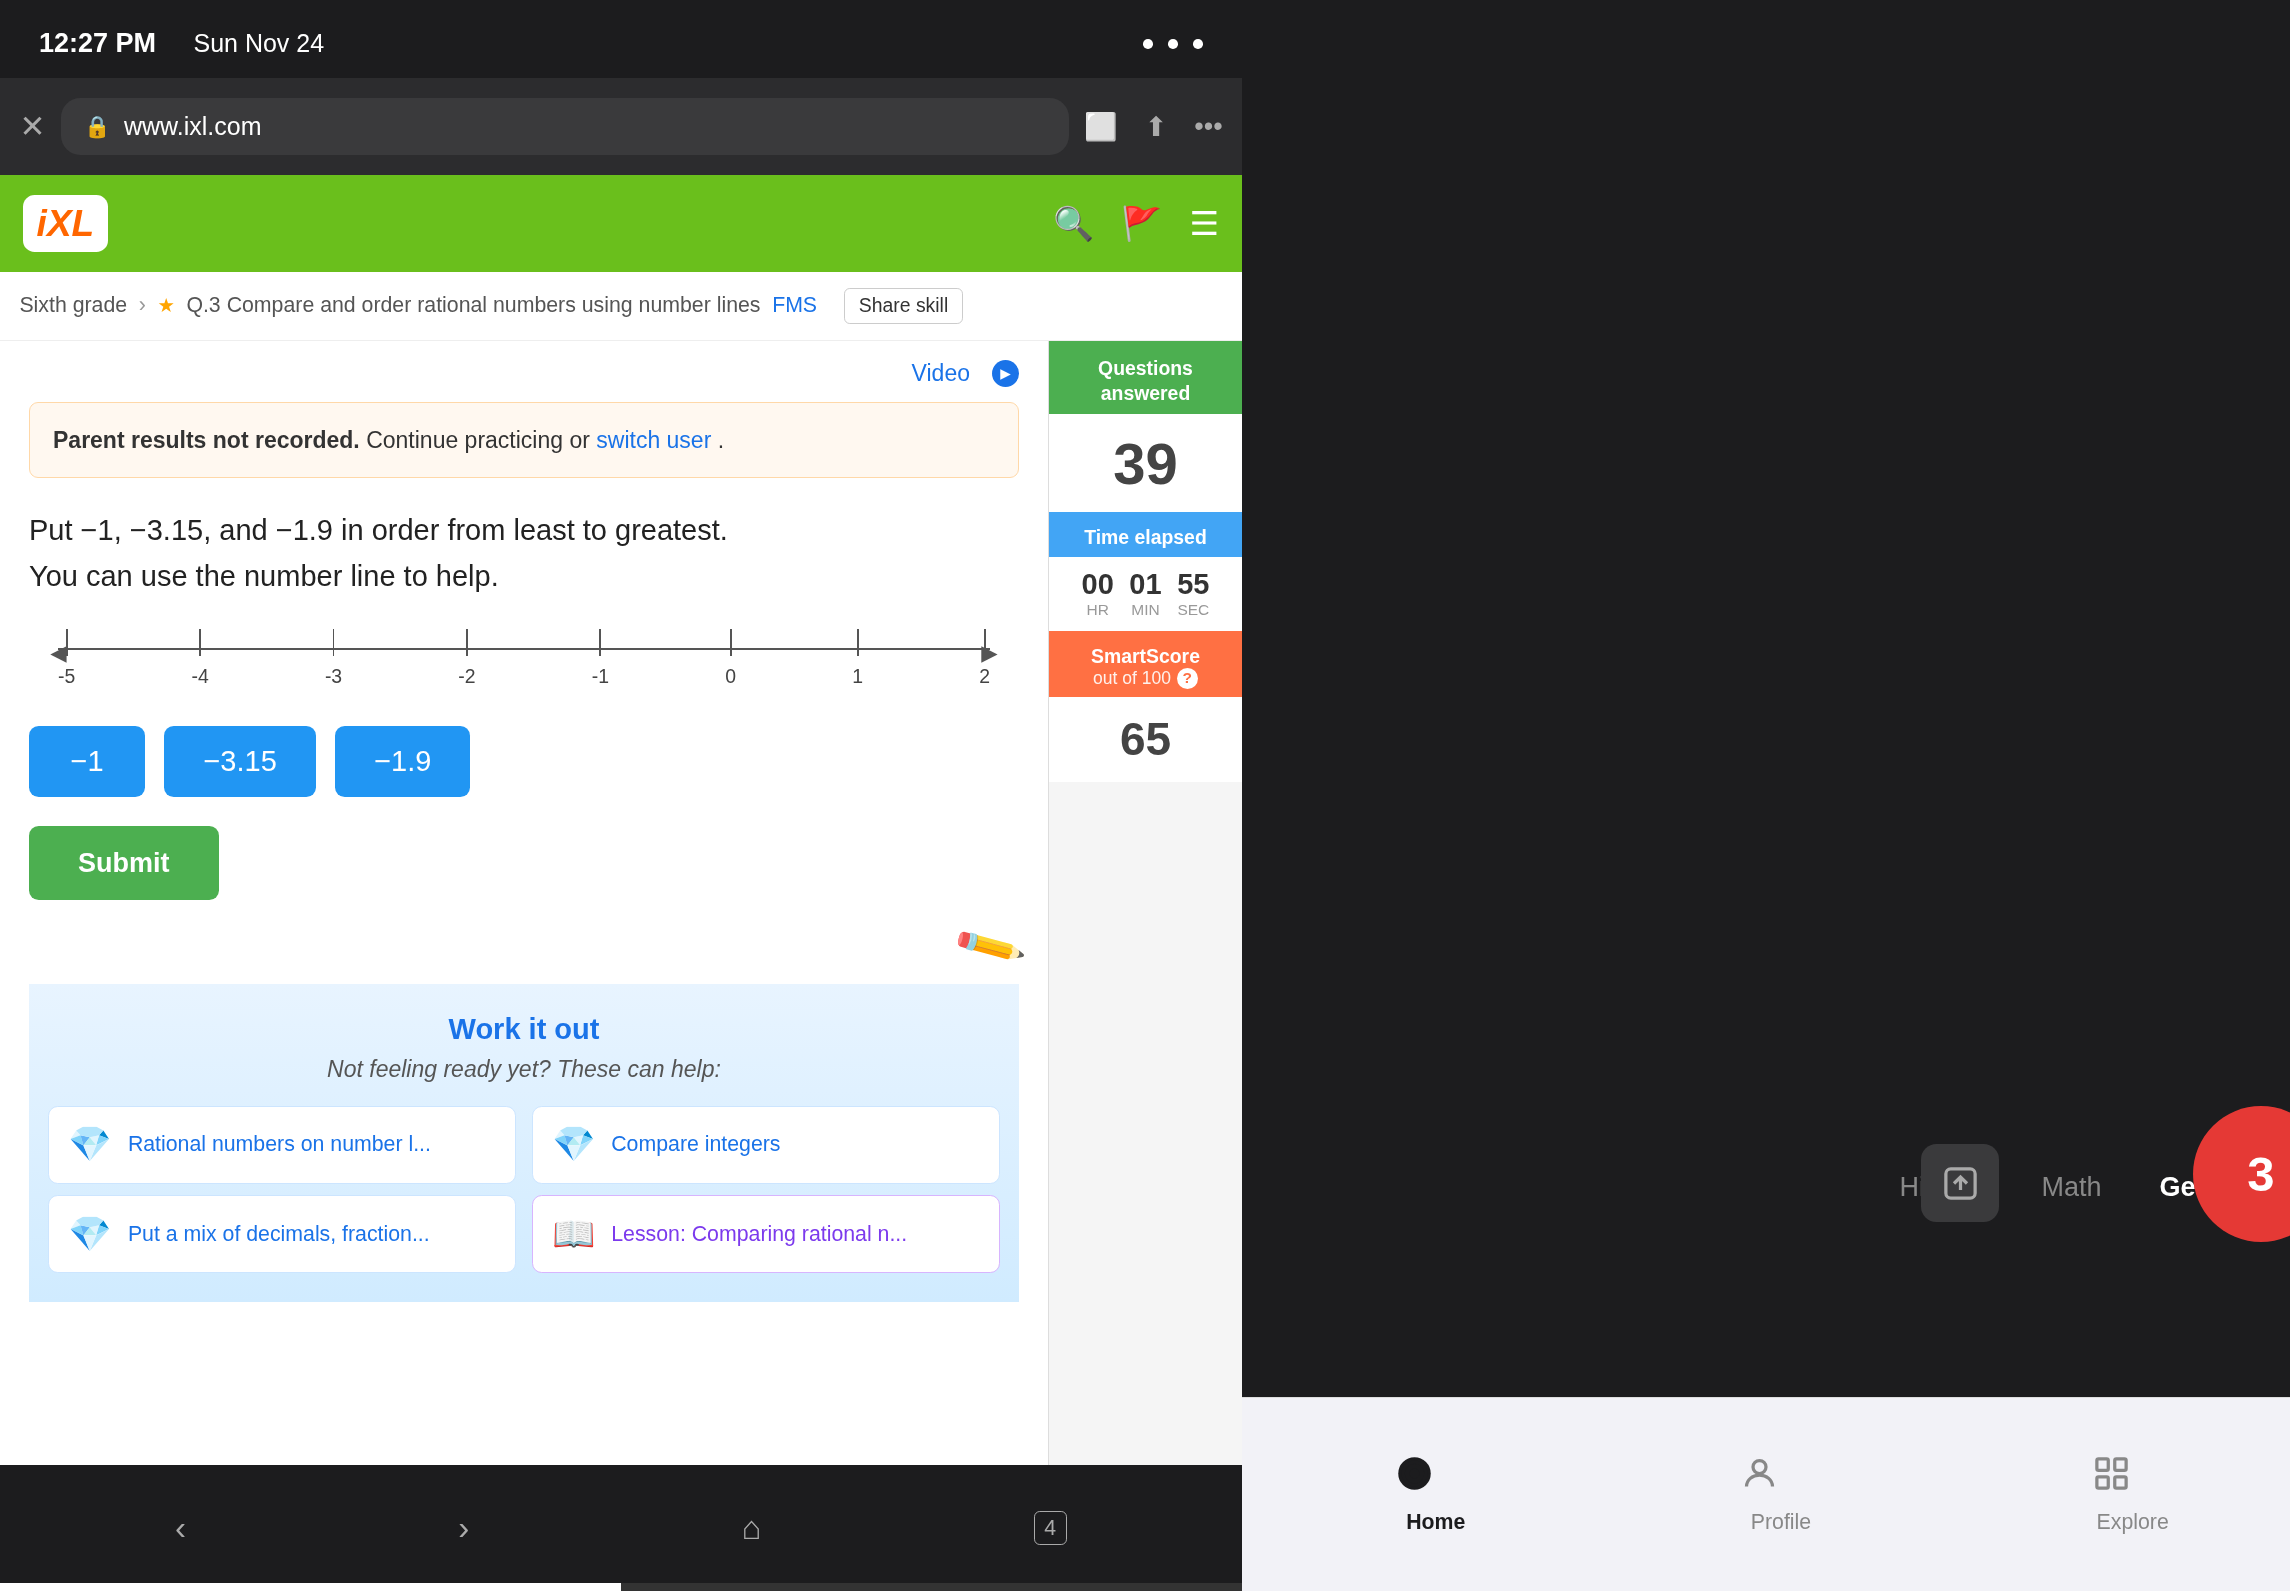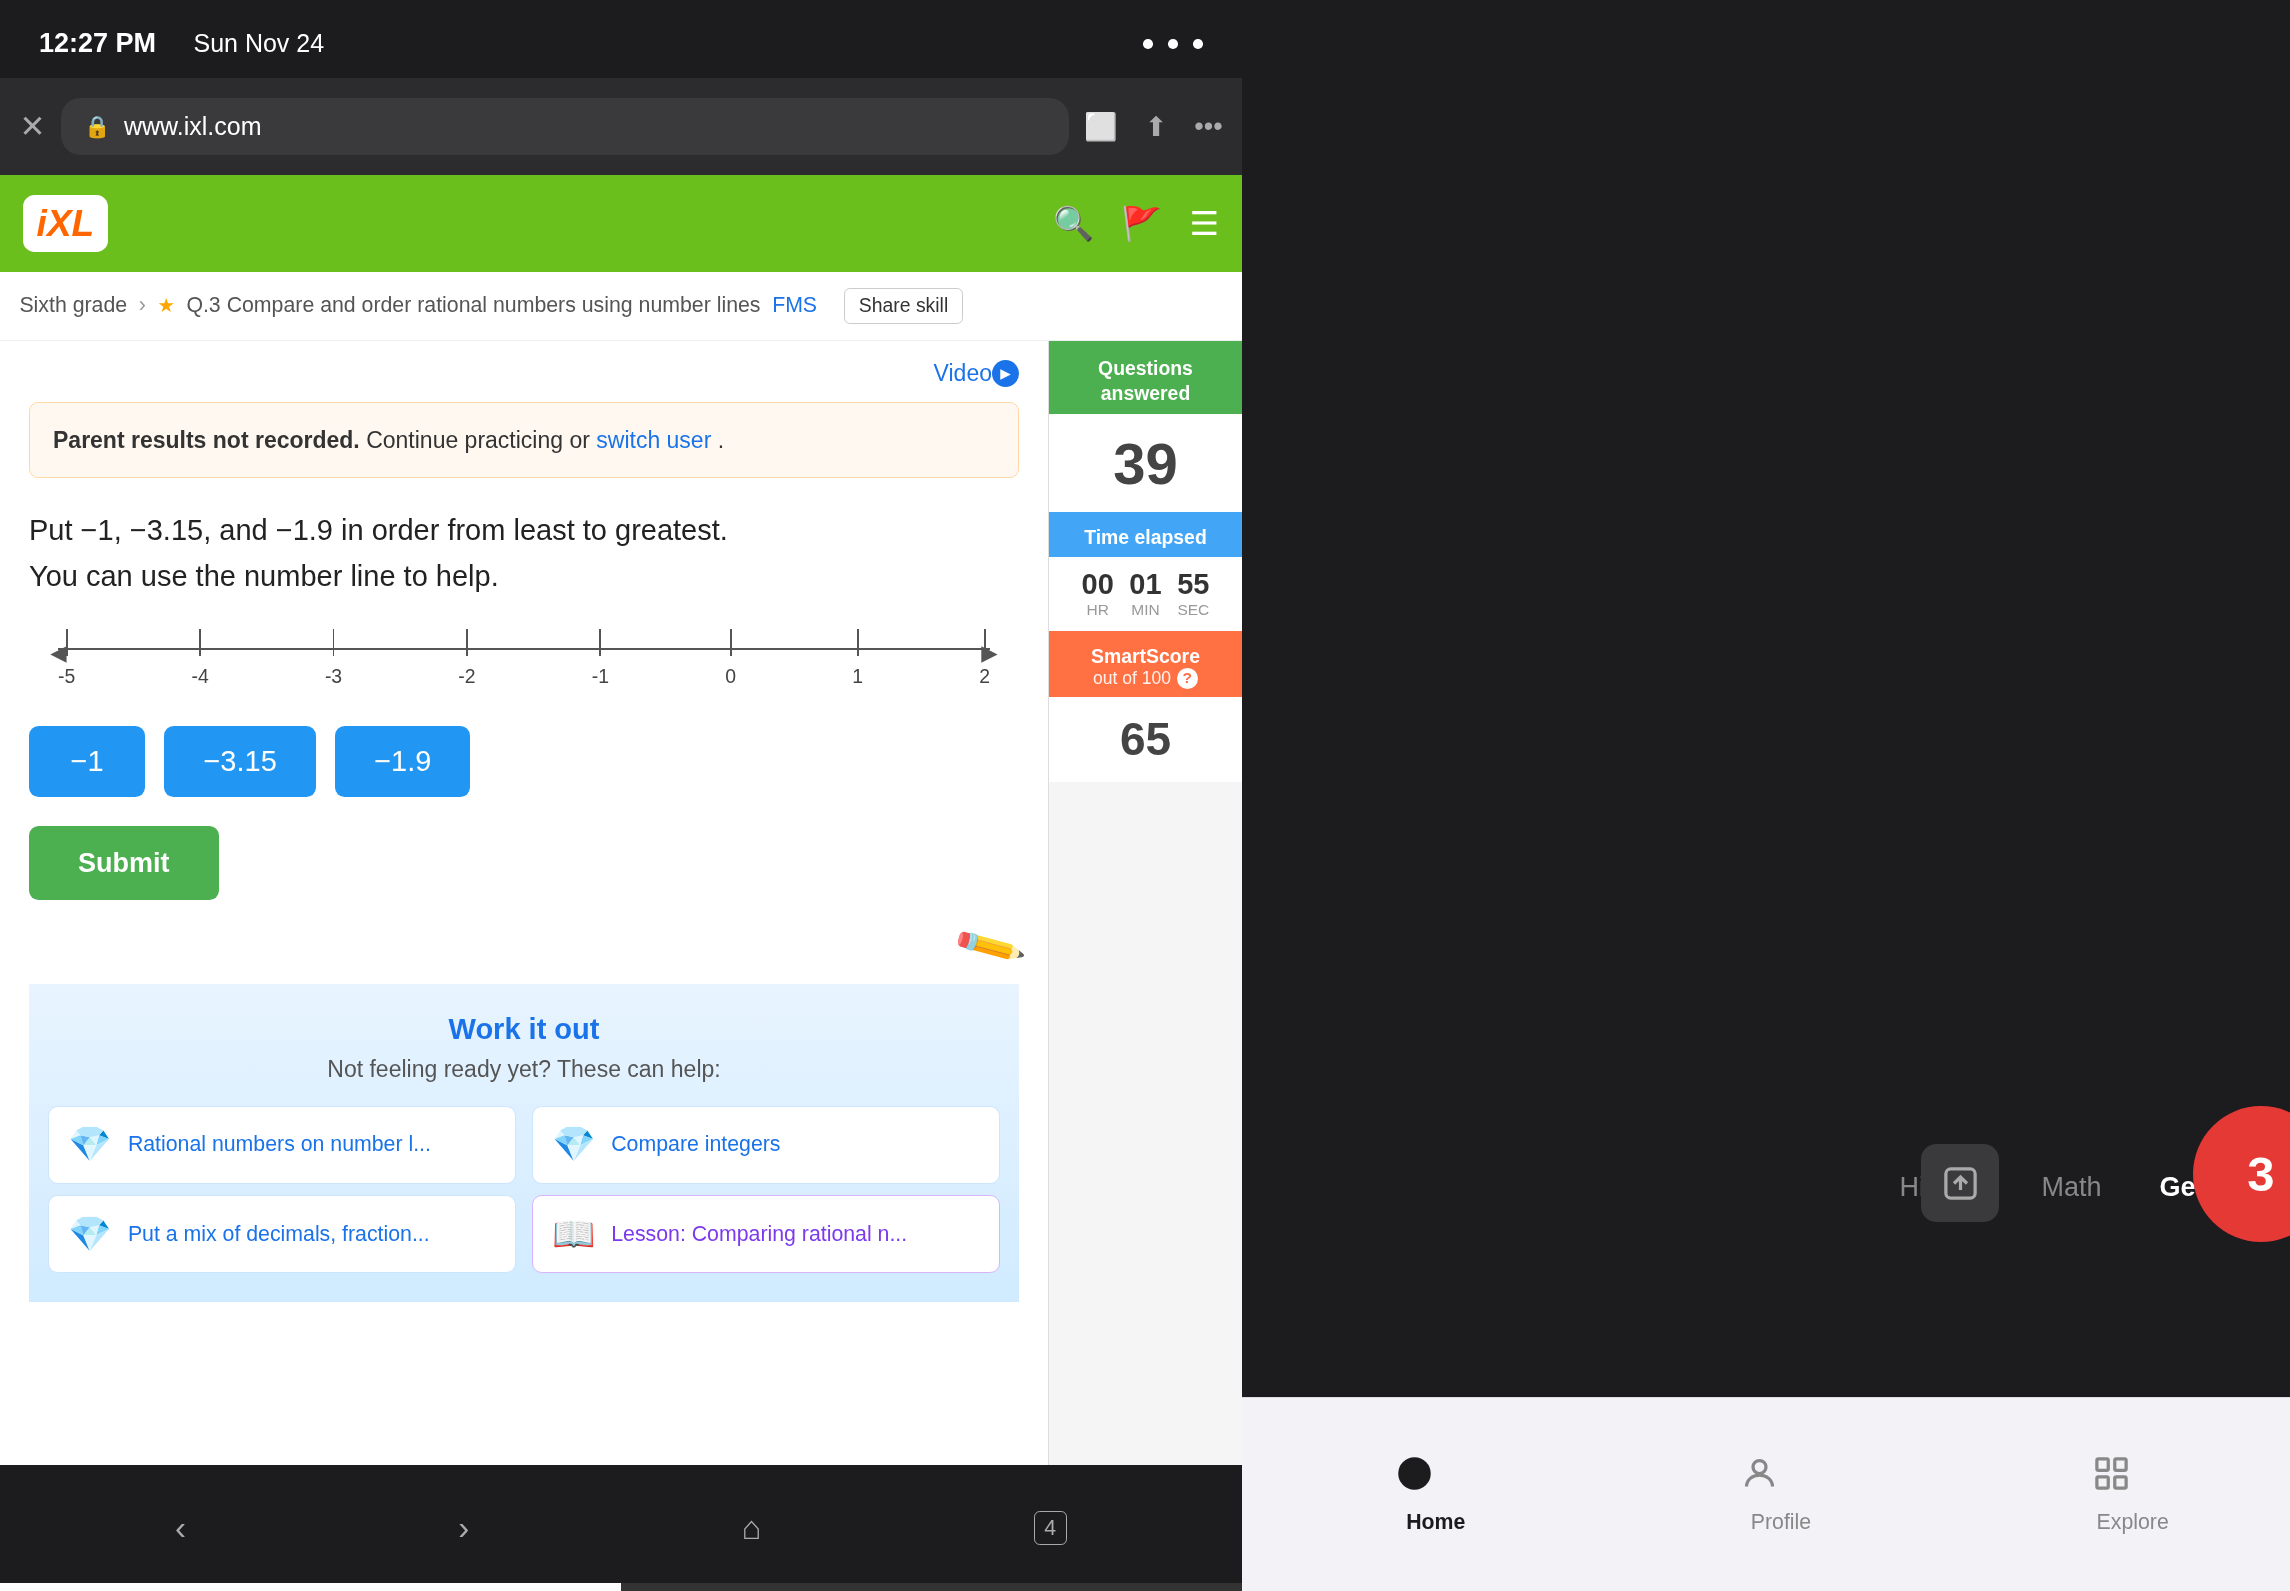--- a/index.html
+++ b/index.html
@@ -177,21 +177,21 @@
     }
 
     .video-link {
       text-align: right;
       color: #1a73e8;
       font-size: 23px;
       margin-bottom: 15.5px;
       display: flex;
       align-items: center;
       justify-content: flex-end;
-      gap: 0;
+      gap: 22px;
     }
 
     .parent-notice {
       background: #fff8f0;
       border: 1px solid #ffd8a8;
       border-radius: 9px;
       padding: 19.4px 23px;
       font-size: 23px;
       color: #333;
       margin-bottom: 23px;
@@ -281,20 +281,21 @@
     .work-it-out-title {
       color: #1a73e8;
       font-size: 29px;
       font-weight: 600;
       margin-bottom: 9.7px;
     }
     .work-it-out-subtitle {
       color: #555;
       font-size: 23px;
       margin-bottom: 23px;
+      font-style: italic;
     }
     .resource-cards {
       display: flex;
       gap: 15.5px;
       flex-wrap: wrap;
     }
     .resource-card {
       flex: 1;
       min-width: 233px;
       background: white;

